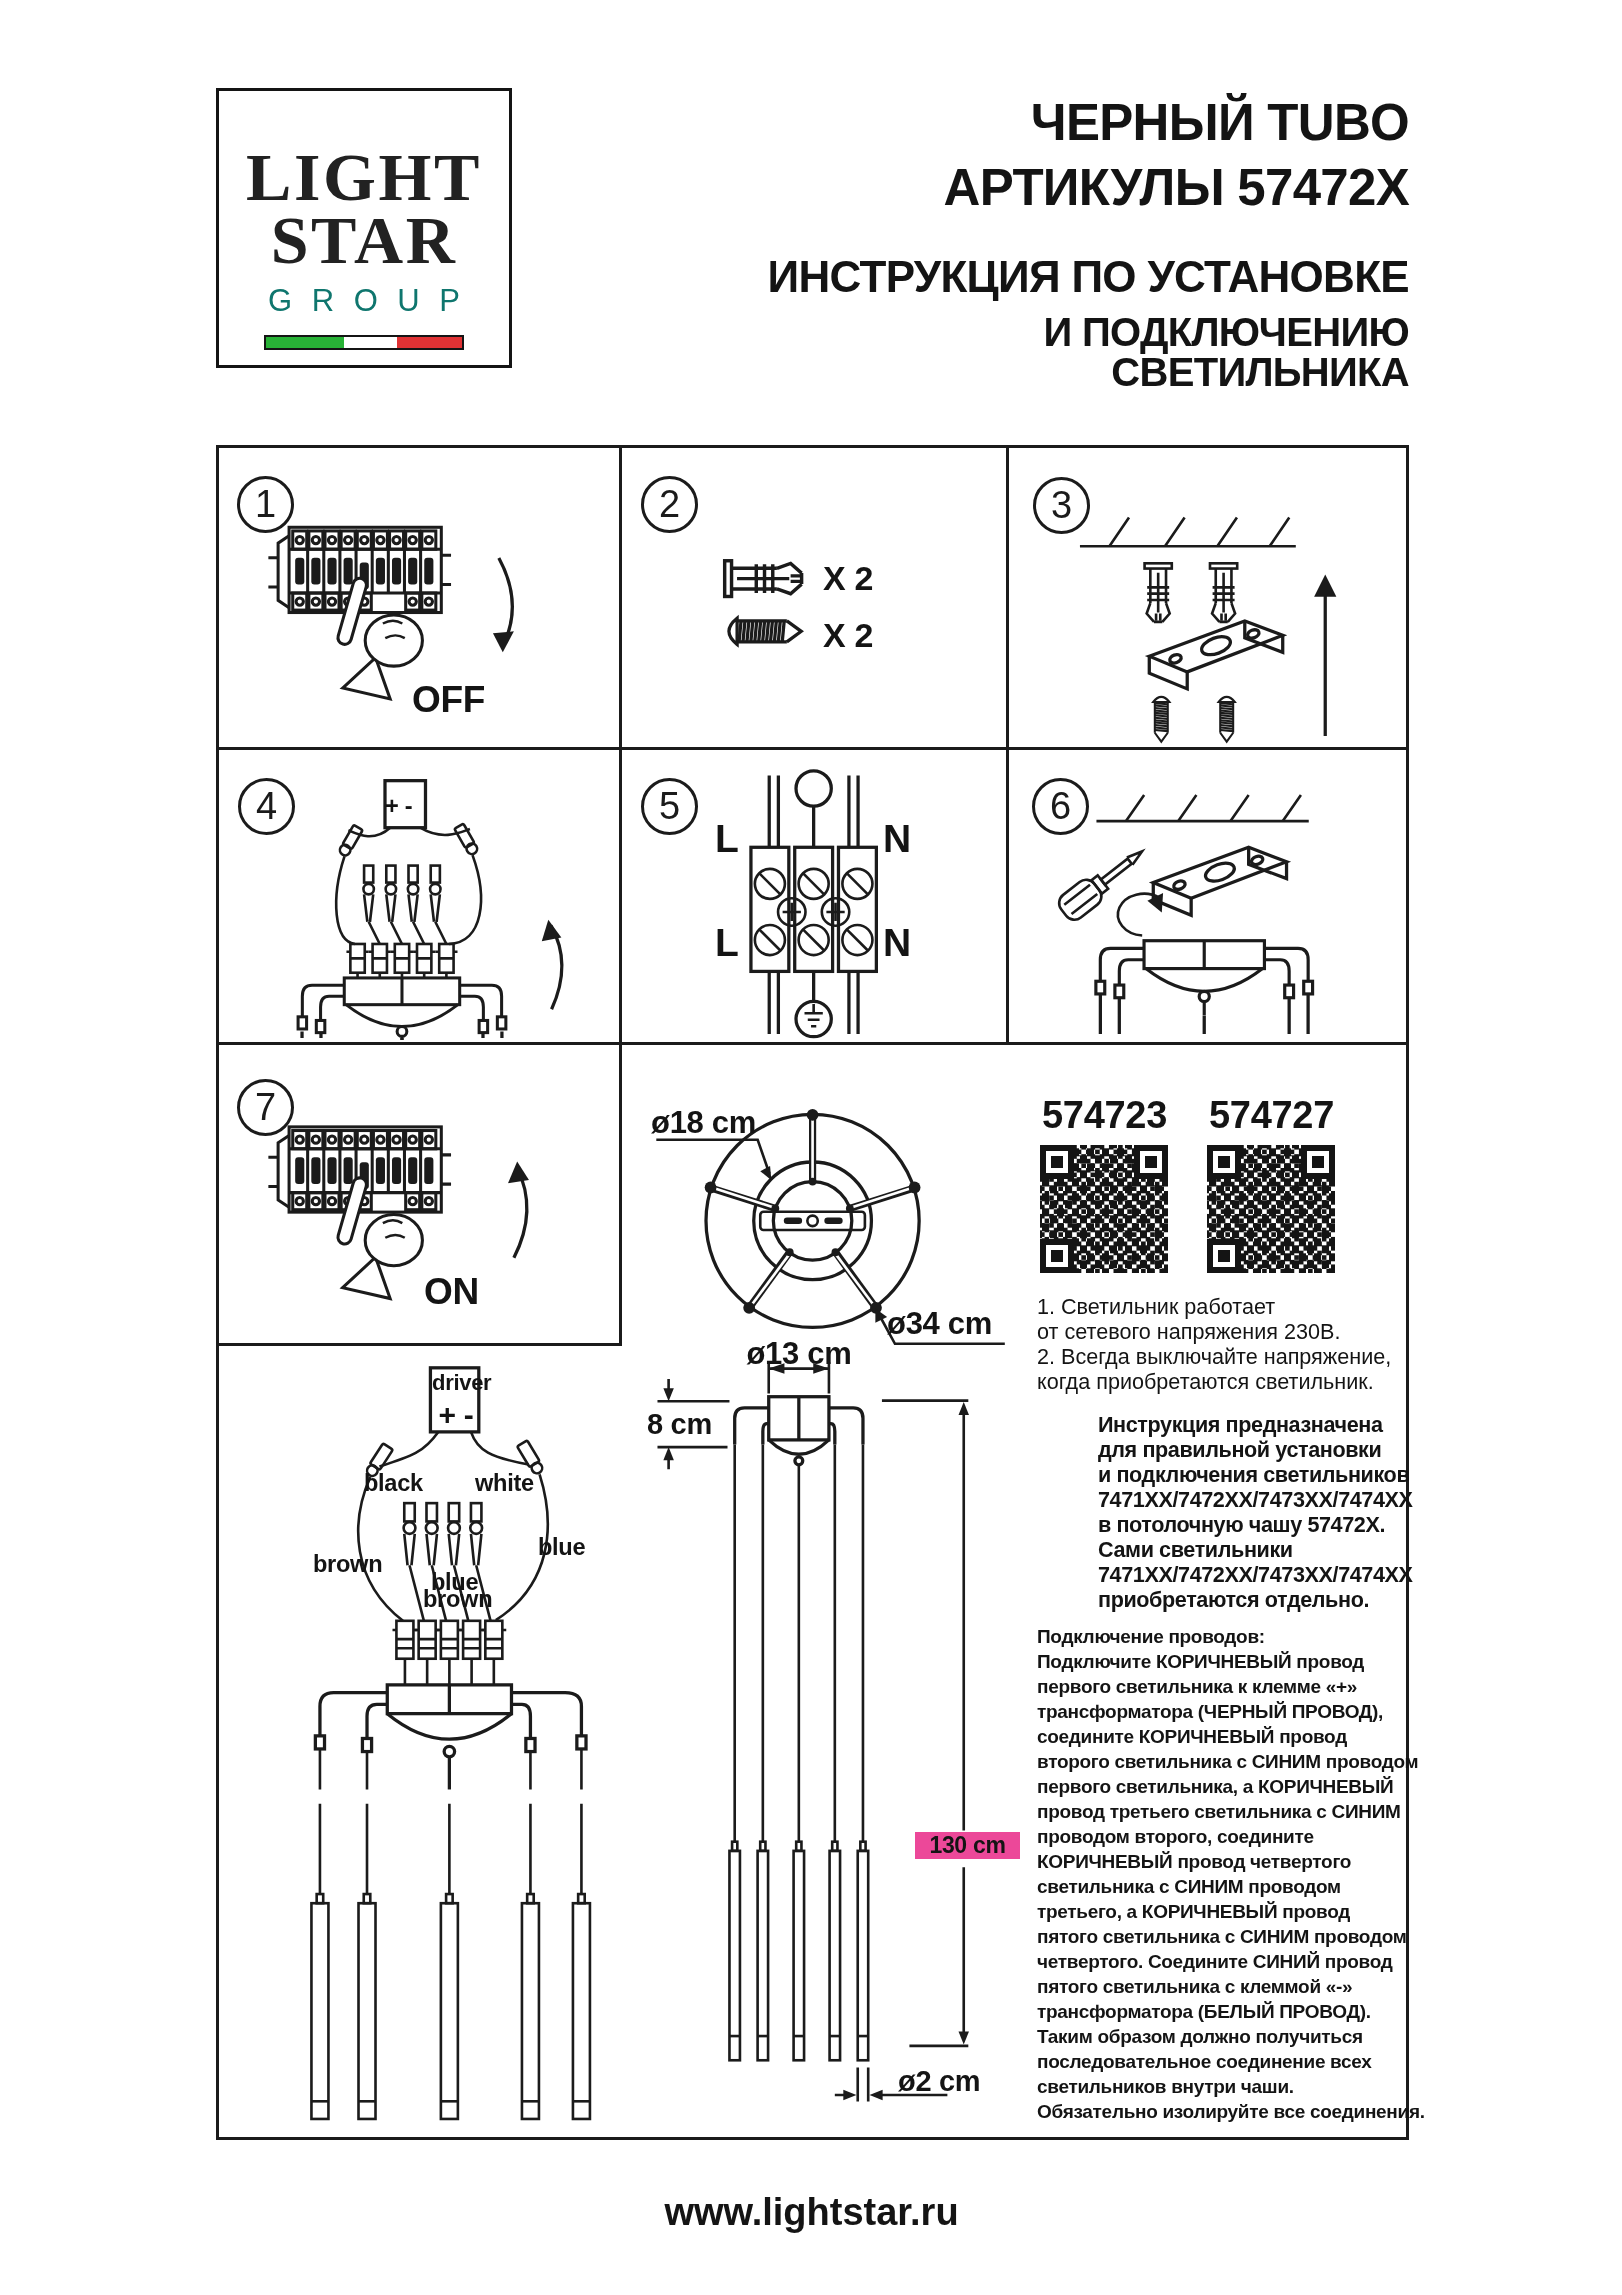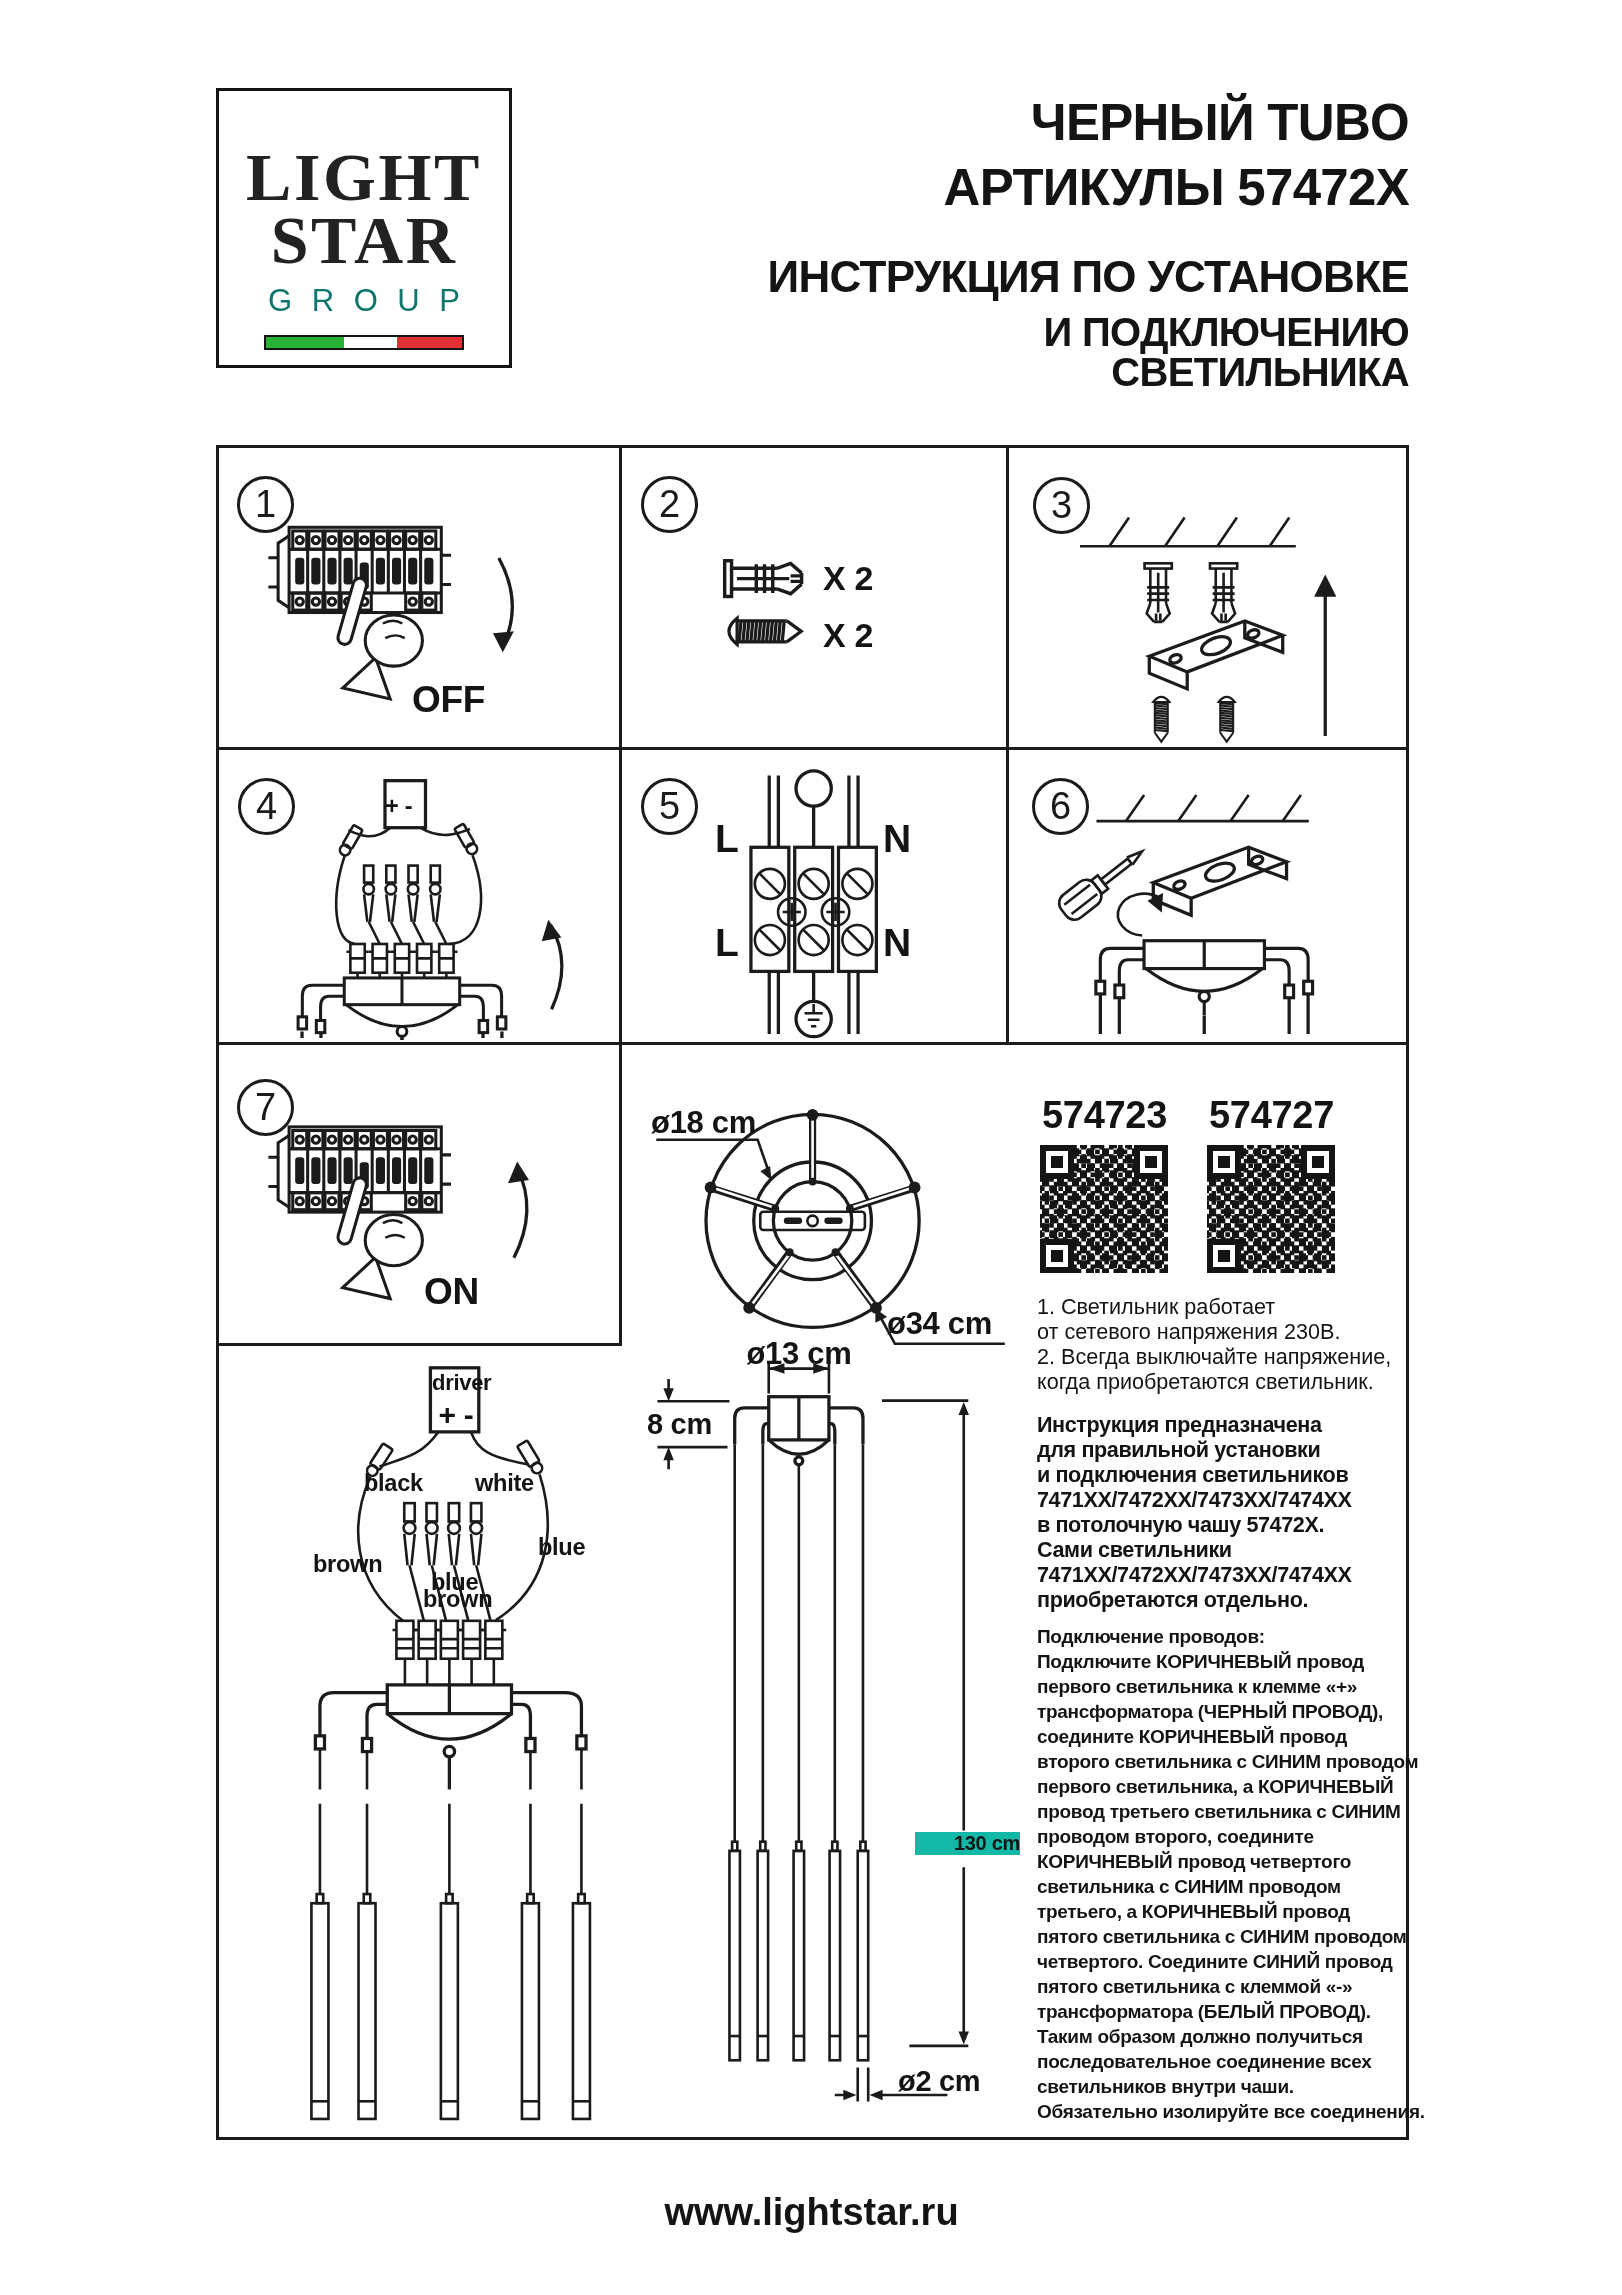--- a/index.html
+++ b/index.html
@@ -24,21 +24,21 @@
   #titles .t1{font-size:51px;line-height:1;}
   #titles .t2{font-size:51px;line-height:1;margin-top:14px;}
   #titles .t3{font-size:44px;line-height:1;margin-top:42px;}
   #titles .t4{font-size:40px;line-height:1;margin-top:13px;}
   
   .badge{position:absolute;width:51px;height:51px;border:3.3px solid #1b1b1b;border-radius:50%;
          font-size:38px;font-weight:normal;line-height:51px;text-align:center;color:#1b1b1b;}
   
   .txtline{white-space:nowrap;}
   #notes{position:absolute;left:1037px;top:1294px;width:376px;font-size:21.6px;line-height:25px;color:#141414;}
-  #descr{position:absolute;left:1037px;top:1412px;width:376px;font-size:21.6px;line-height:25px;font-weight:bold;color:#141414;letter-spacing:-0.4px;}
+  #descr{position:absolute;left:1098px;top:1412px;width:376px;font-size:21.6px;line-height:25px;font-weight:bold;color:#141414;letter-spacing:-0.4px;}
   #conn{position:absolute;left:1037px;top:1624px;width:376px;font-size:19px;line-height:25px;font-weight:bold;color:#141414;letter-spacing:-0.3px;}
   
   .qr{position:absolute;width:128px;height:128px;
       background:
        conic-gradient(from 90deg,#141414 25%,transparent 0 50%,#141414 0 75%,transparent 0) 2px 3.3px/15px 15px,
        conic-gradient(#141414 25%,#fff 0 50%,#141414 0 75%,#fff 0) 0 0/9.2px 9.2px;}
   .fp{position:absolute;width:34px;height:34px;border:6.5px solid #141414;background:#fff;box-sizing:border-box;}
   .fp::after{content:"";position:absolute;inset:4.6px;background:#141414;}
   #footer{position:absolute;left:0;top:2191px;width:1623px;text-align:center;font-size:38px;font-weight:bold;color:#141414;}
 </style>
@@ -403,21 +403,21 @@
         <rect x="363" y="799" width="16" height="320"></rect>
         <path d="M363,1082 H379"></path>
     </g>
 
     <path class="s4" d="M363,1130 V1182 M379,1130 V1182 M352,1172 H328 M390,1172 H500"></path>
     <polygon class="f" points="361,1172 341,1164 341,1180"></polygon>
     <polygon class="f" points="381,1172 401,1164 401,1180"></polygon>
   </svg>
   <div class="lbl ctr" style="left:738px;top:1336px;width:122px;font-size:31px;">ø13 cm</div>
   <div class="lbl" style="left:647px;top:1408px;font-size:29px;">8 cm</div>
-  <div class="lbl ctr" style="left:915px;top:1832px;width:105px;font-size:20px;background:#14b8a6;text-align:right;">130 cm</div>
+  <div class="lbl ctr" style="left:915px;top:1832px;width:105px;font-size:23px;background:#ec4899;">130 cm</div>
   <div class="lbl" style="left:898px;top:2065px;font-size:29px;">ø2 cm</div>
 
   <svg style="left:216px;top:1346px;" width="404" height="800" viewBox="0 0 618 1223">
     <rect class="s" x="328" y="33" width="74" height="98"></rect>
     <path class="s4" d="M340,131 C318,162 300,168 250,184"></path>
     <path class="s4" d="M390,131 C400,160 420,170 478,181"></path>
     <g class="s4">
       <g transform="translate(238,192) rotate(33)">
           <rect x="-9" y="-46" width="18" height="37" rx="3"></rect>
           <circle cx="0" cy="-2" r="8"></circle>

